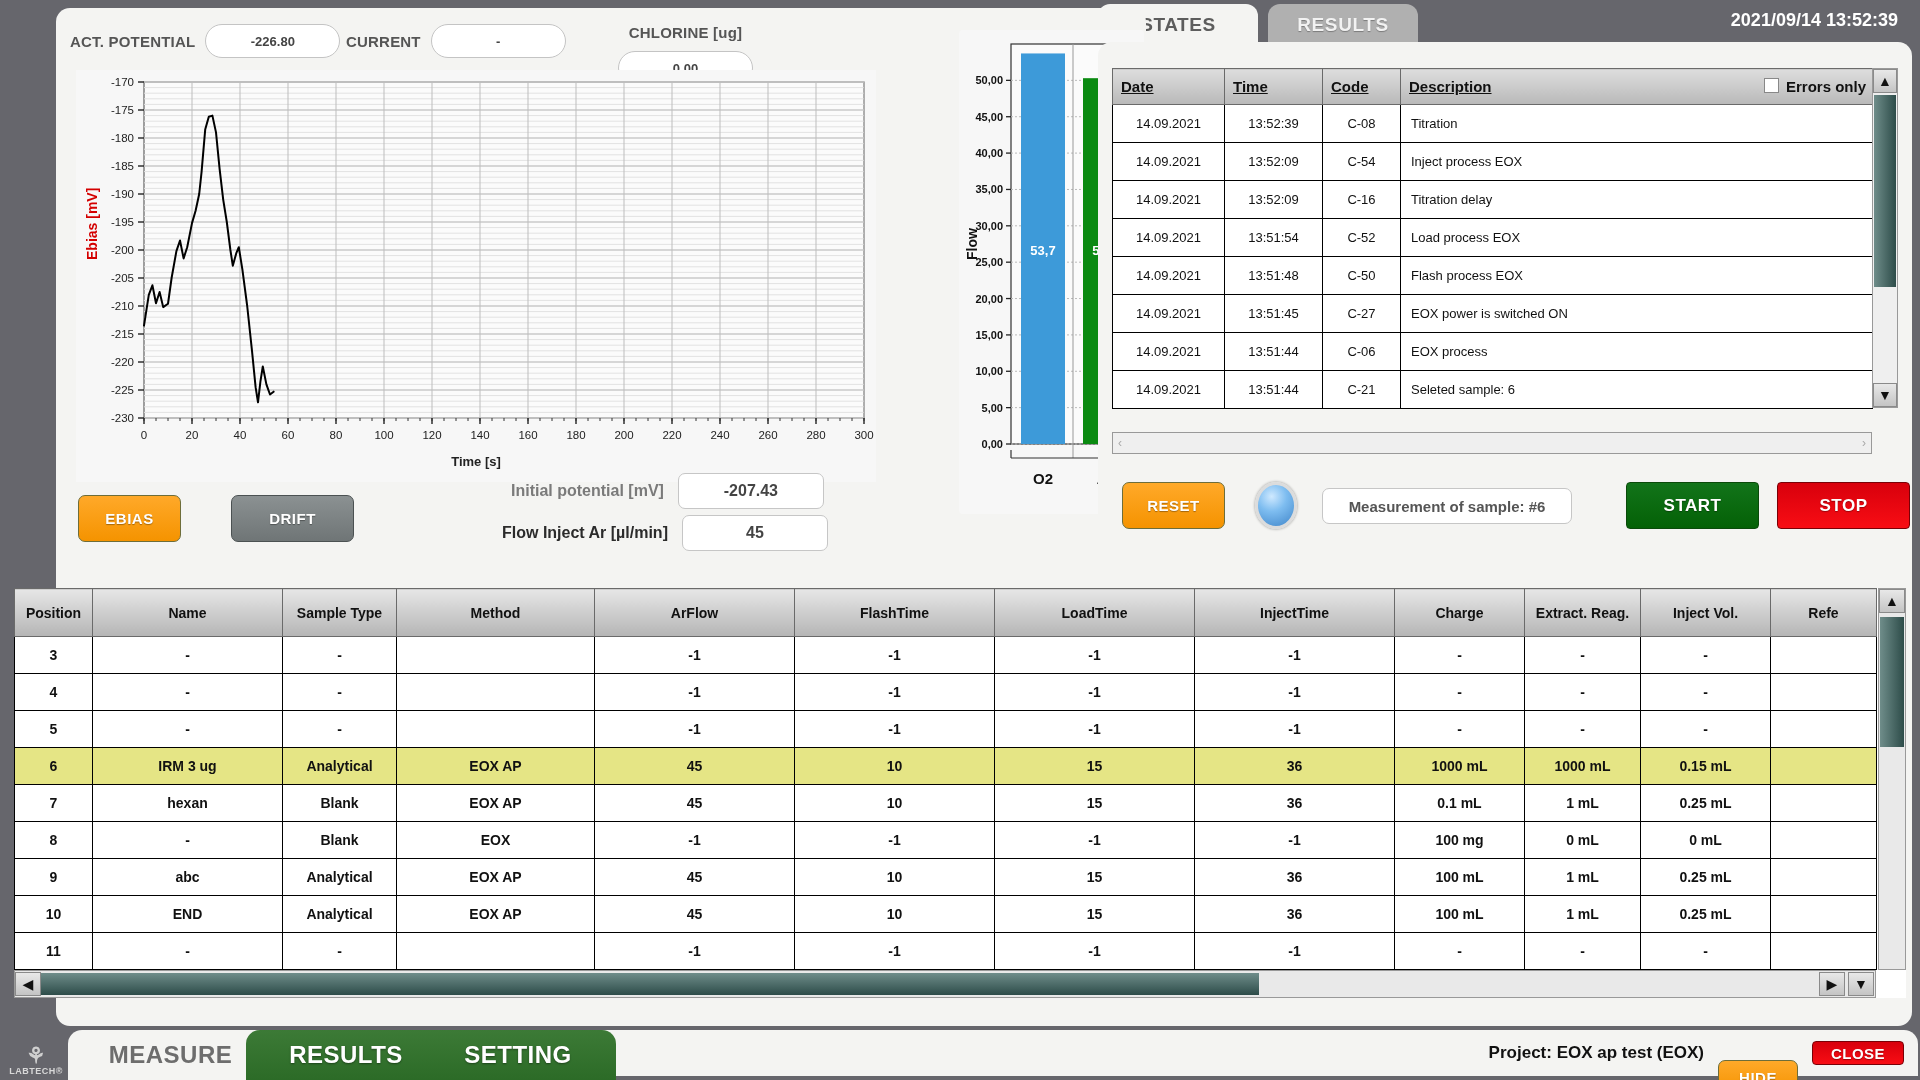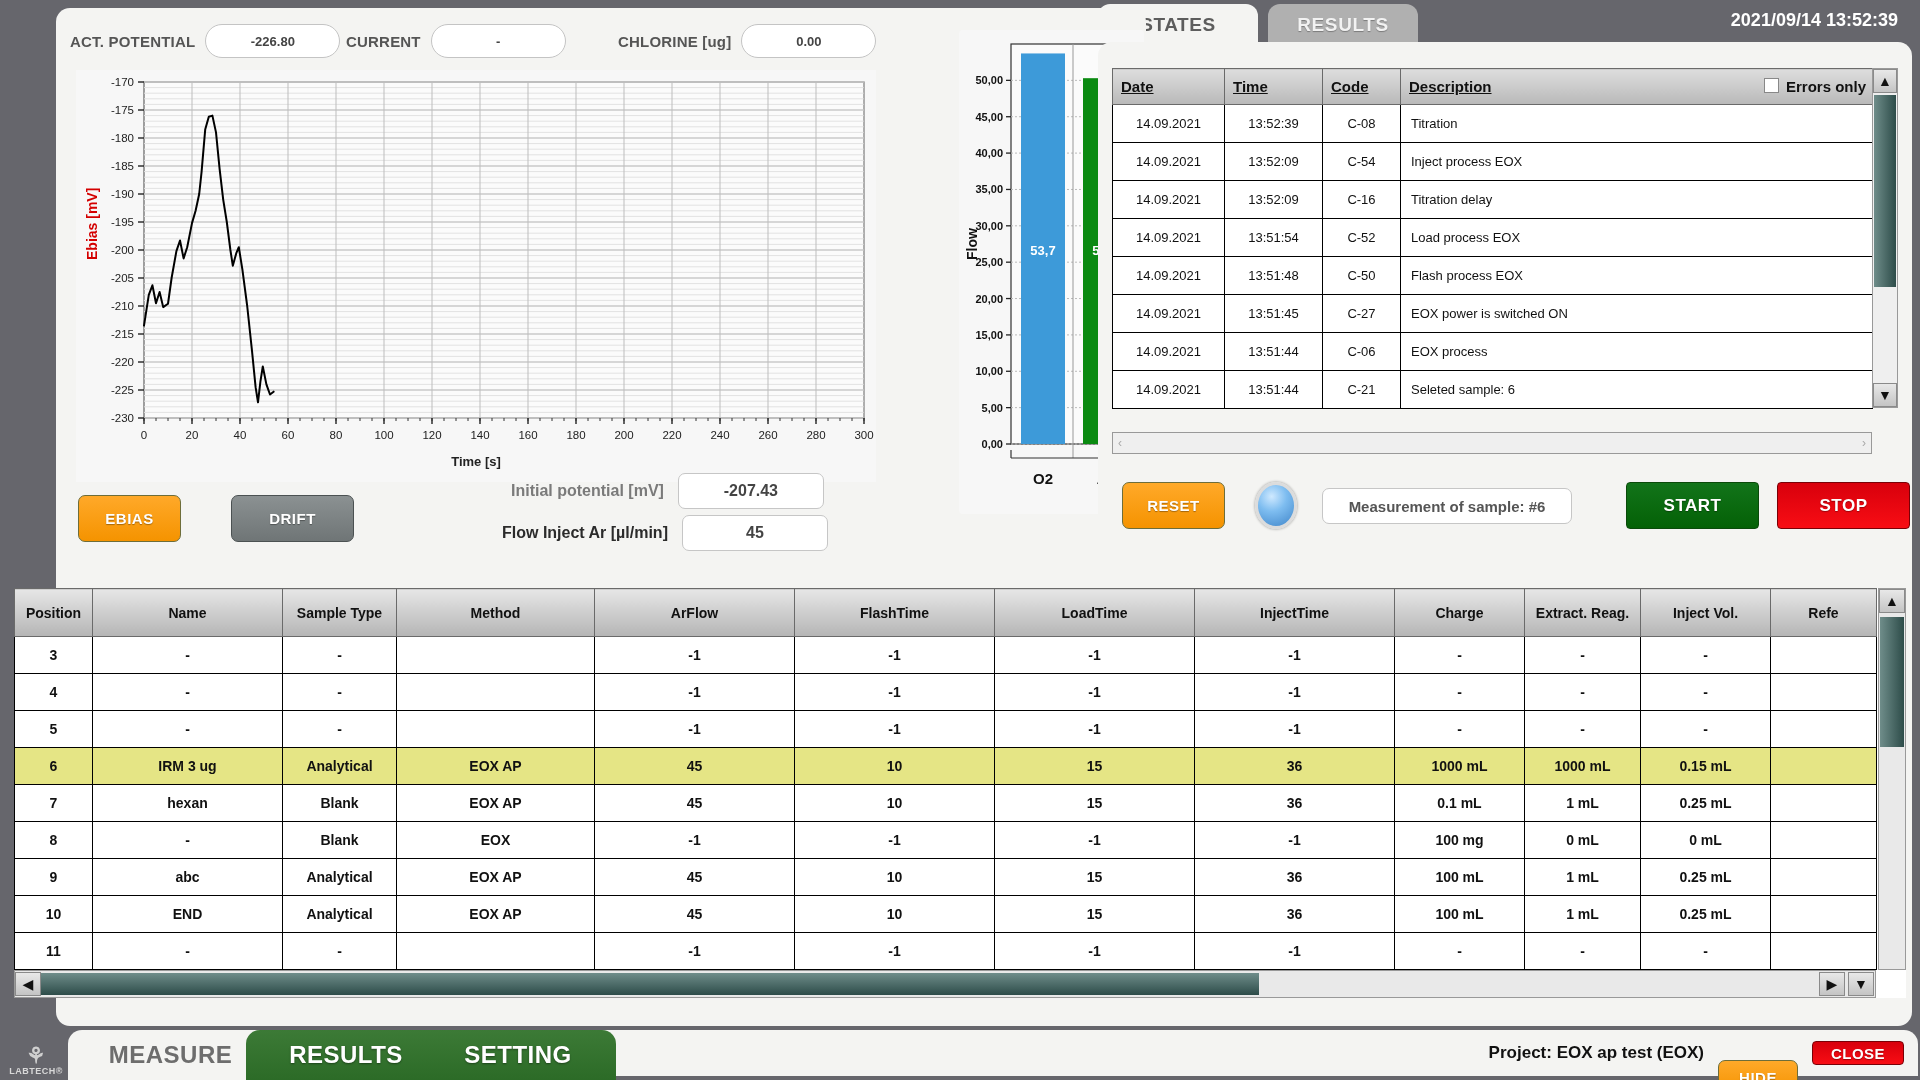--- a/index.html
+++ b/index.html
@@ -199,21 +199,21 @@
 
     <div class="readouts">
       <div class="ro" style="left:14px; top:0;">
         <span class="ro-label">ACT. POTENTIAL</span>
         <span class="ro-box">-226.80</span>
       </div>
       <div class="ro" style="left:290px; top:0;">
         <span class="ro-label">CURRENT</span>
         <span class="ro-box">-</span>
       </div>
-      <div class="ro" style="left:562px; top:0;">
+      <div class="ro" style="left:562px; top:0;flex-direction:column;">
         <span class="ro-label">CHLORINE [ug]</span>
         <span class="ro-box">0.00</span>
       </div>
     </div>
 
     <div class="chart-box">
       <div class="chart-ylabel">Ebias [mV]</div>
       <svg class="chart-svg" id="line-svg" width="800" height="382">
           <rect x="68" y="12" width="720" height="336" fill="#fbfbfb" stroke="#444" stroke-width="1"></rect>
           <line x1="68" y1="348" x2="788" y2="348" stroke="#e2e2e2" stroke-width="1"></line>

